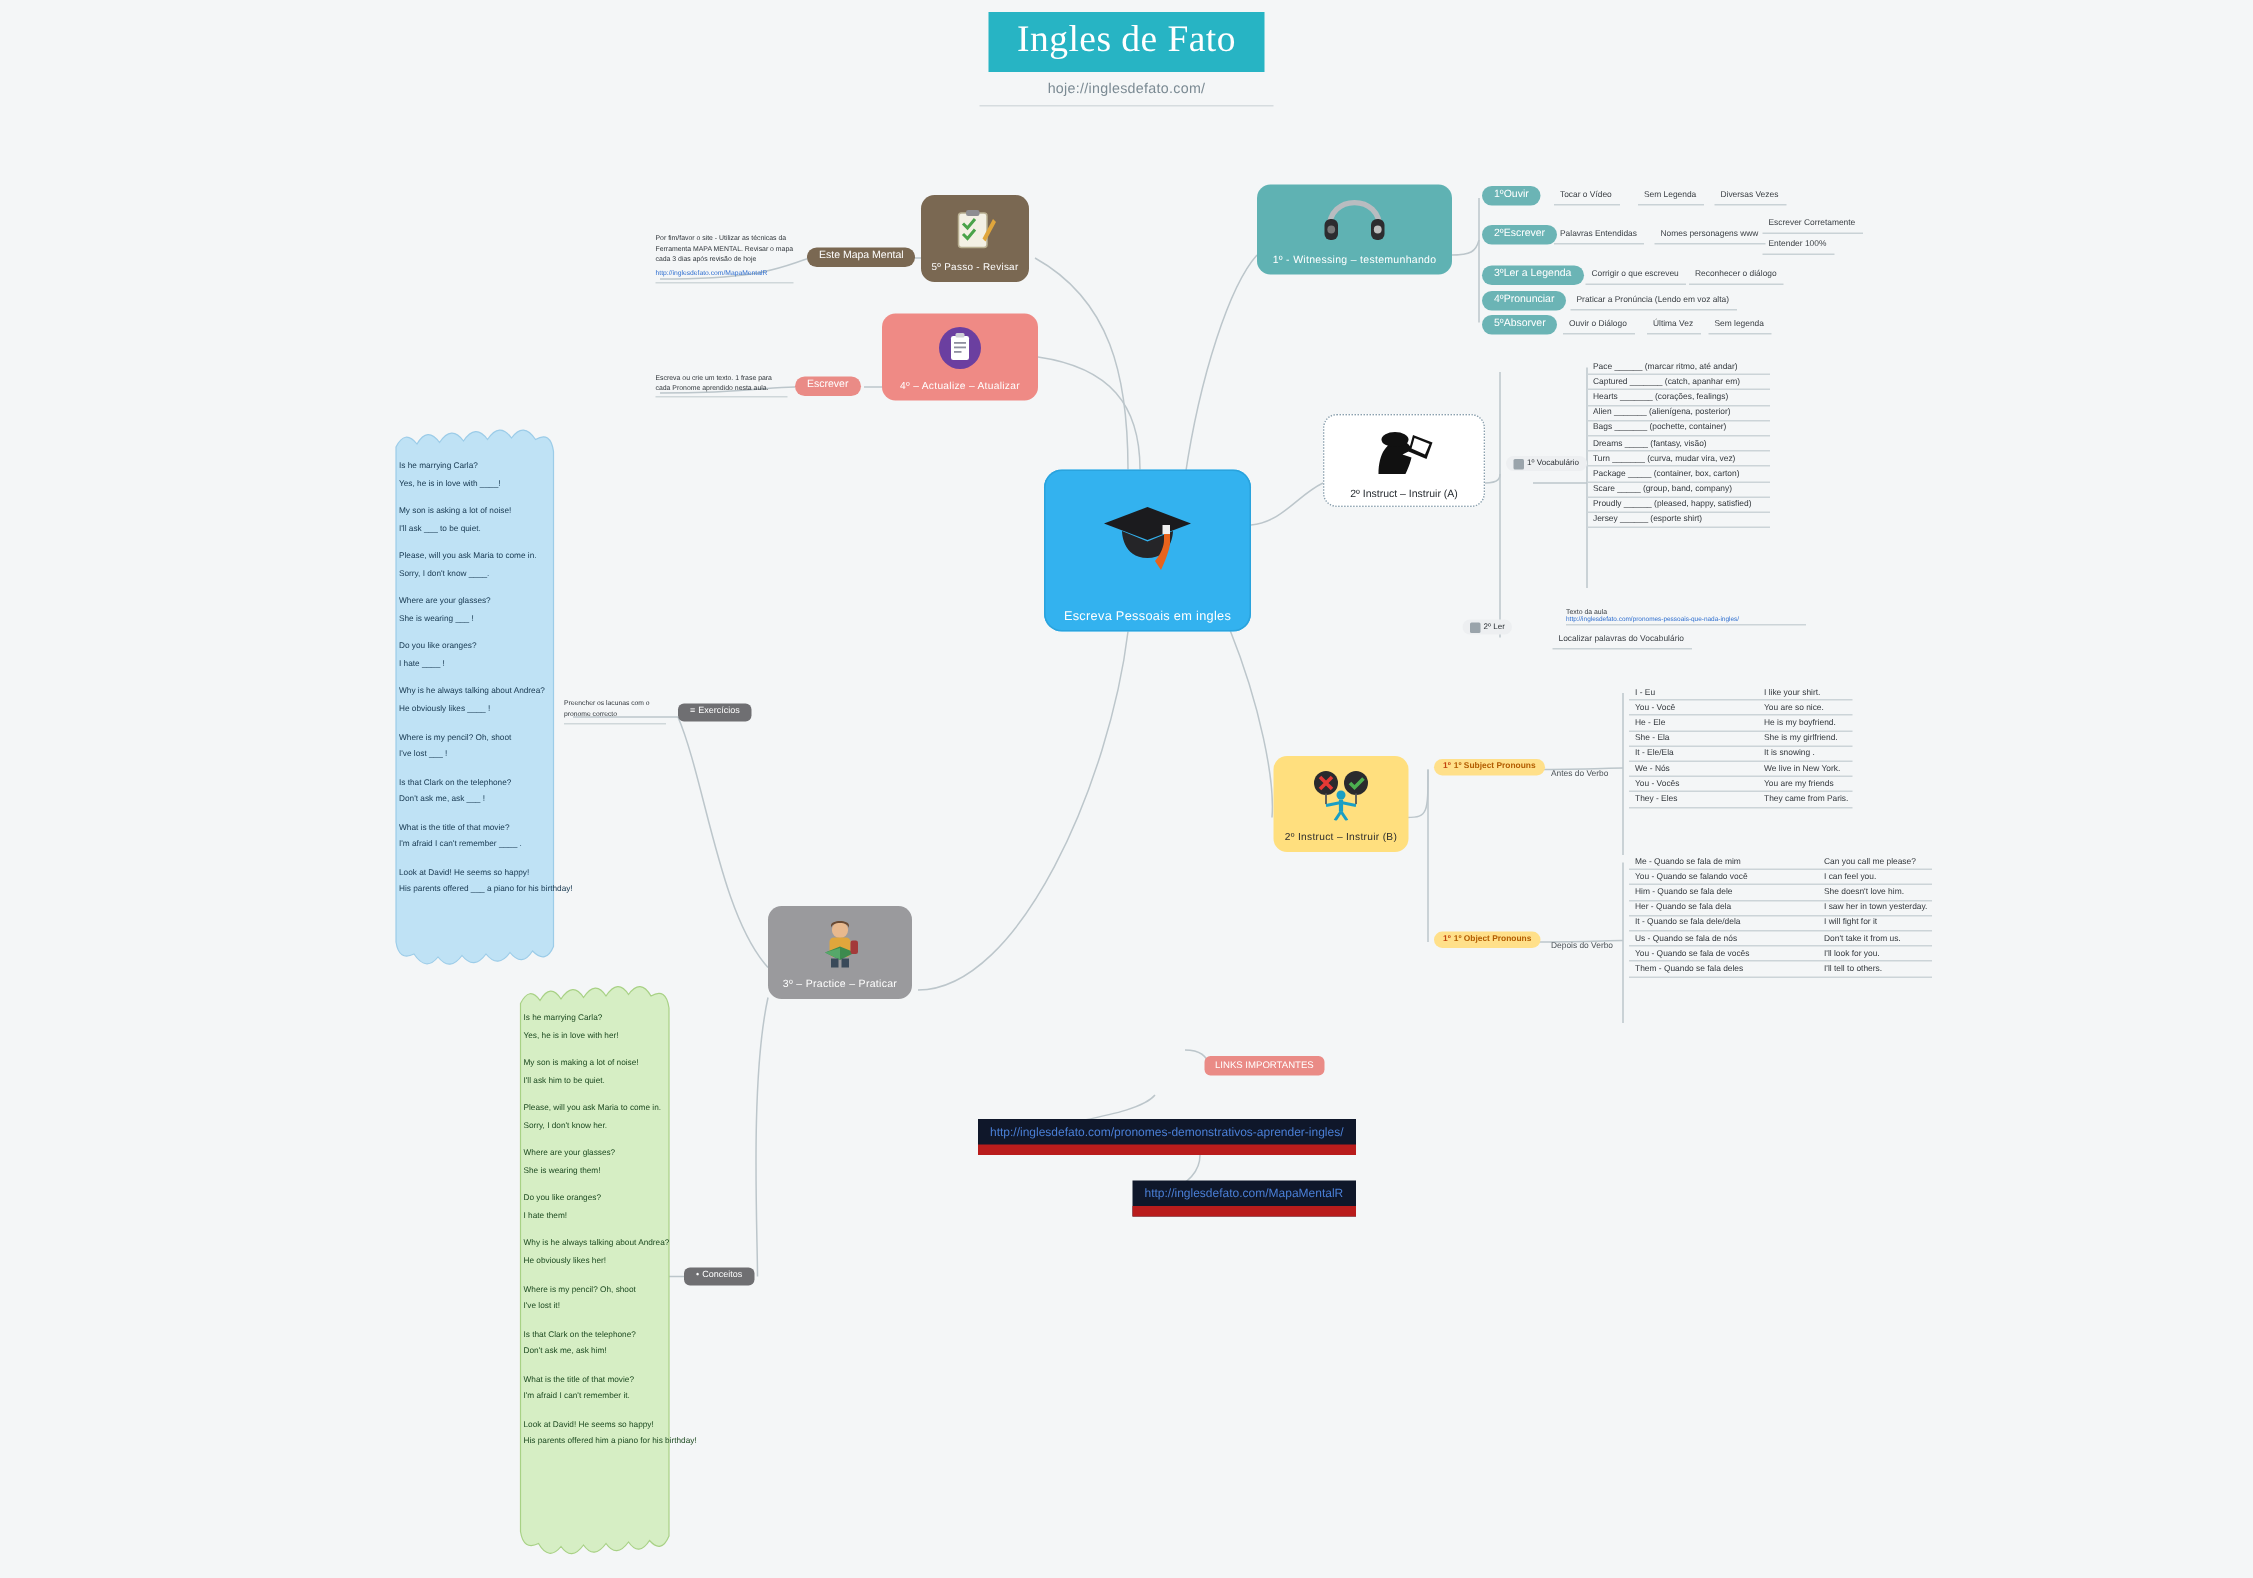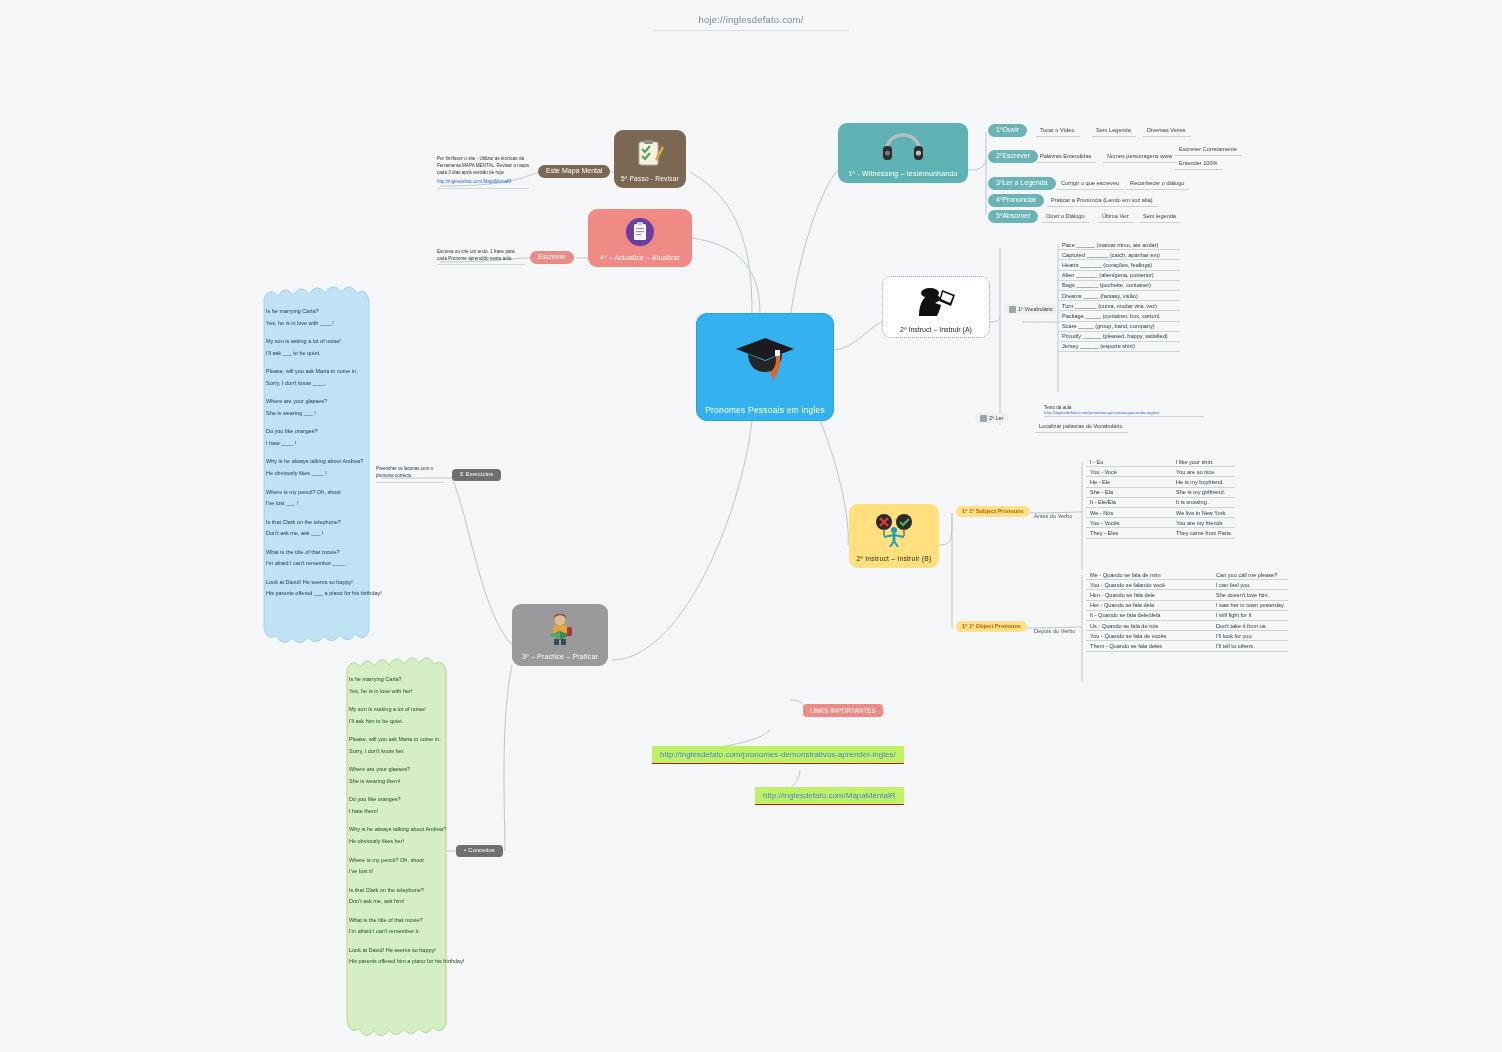--- a/index.html
+++ b/index.html
@@ -75,22 +75,22 @@
 
   
   .note {
     position: absolute; font-size: 4.6px; color: #2e3439; line-height: 1.55;
     width: 92px; border-bottom: 1px solid #cfd7da; padding-bottom: 2px;
   }
   .note .nlink { display: block; margin-top: 3px; color: #2f6fd0; font-size: 4.5px; word-break: break-all; }
 
   
   .linkbox {
-    position: absolute; background: #bef264; color: #4a7fd6; font-size: 8px;
-    padding: 4px 8px; border-bottom: 1px solid #b91c1c; white-space: nowrap;
+    position: absolute; background: #0f172a; color: #4a7fd6; font-size: 8px;
+    padding: 4px 8px; border-bottom: 7px solid #b91c1c; white-space: nowrap;
   }
 
   .mini-ico { width: 7px; height: 7px; display: inline-block; margin-right: 2px; vertical-align: -1px; }
 
   .vocab-link { color: #2f6fd0; font-size: 4.3px; display:block; }
   .vocab-title { font-size: 4.6px; color: #33383d; }
 </style>
 </head>
 <body>
 
@@ -143,34 +143,35 @@
       <path d="M1022,322 C1040,322 1048,322 1058,322"></path>
       <path d="M1058,245 L1058,392"></path>
 
       <path d="M790,700 C800,700 805,704 806,711"></path>
       <path d="M770,730 C760,742 720,746 700,752"></path>
       <path d="M800,770 C800,782 790,790 778,795"></path>
     </g>
   </svg>
 
   <div class="header">
+    <div class="title-box">Ingles de Fato</div>
     <div class="title-url">hoje://inglesdefato.com/</div>
     <div class="title-rule"></div>
   </div>
 
   <div class="node big-node" id="central">
     <div class="ico">
       <svg width="62" height="46" viewBox="0 0 62 46">
         <path d="M31 2 L60 13 L31 24 L2 13 Z" fill="#1b1b1e"></path>
         <path d="M14 18 C14 18 14 36 31 36 C48 36 48 18 48 18 L31 25 Z" fill="#252528"></path>
         <path d="M46 15 L46 26 C46 30 42 40 40 44 L36 38 C40 33 42 28 42 24 L42 17 Z" fill="#e8631c"></path>
         <rect x="41" y="14" width="5" height="6" fill="#f0f0f0"></rect>
       </svg>
     </div>
-    <div class="label">Pronomes Pessoais em ingles</div>
+    <div class="label">Escreva Pessoais em ingles</div>
   </div>
 
   <div class="node big-node" style="left:614px;top:130px;width:72px;height:58px;background:#7a6852;border-radius:9px;">
     <div class="ico">
       <svg width="30" height="28" viewBox="0 0 30 28">
         <rect x="4" y="3" width="19" height="23" rx="2" fill="#f3f0e4" stroke="#b9b092"></rect>
         <rect x="9" y="1" width="9" height="4" rx="1.5" fill="#8e8e92"></rect>
         <path d="M7 10 l3 3 l5 -6" stroke="#4aa34a" stroke-width="2" fill="none"></path>
         <path d="M7 17 l3 3 l5 -6" stroke="#4aa34a" stroke-width="2" fill="none"></path>
         <path d="M20 20 L27 7 L29 9 L22 22 Z" fill="#e0a63c"></path>

